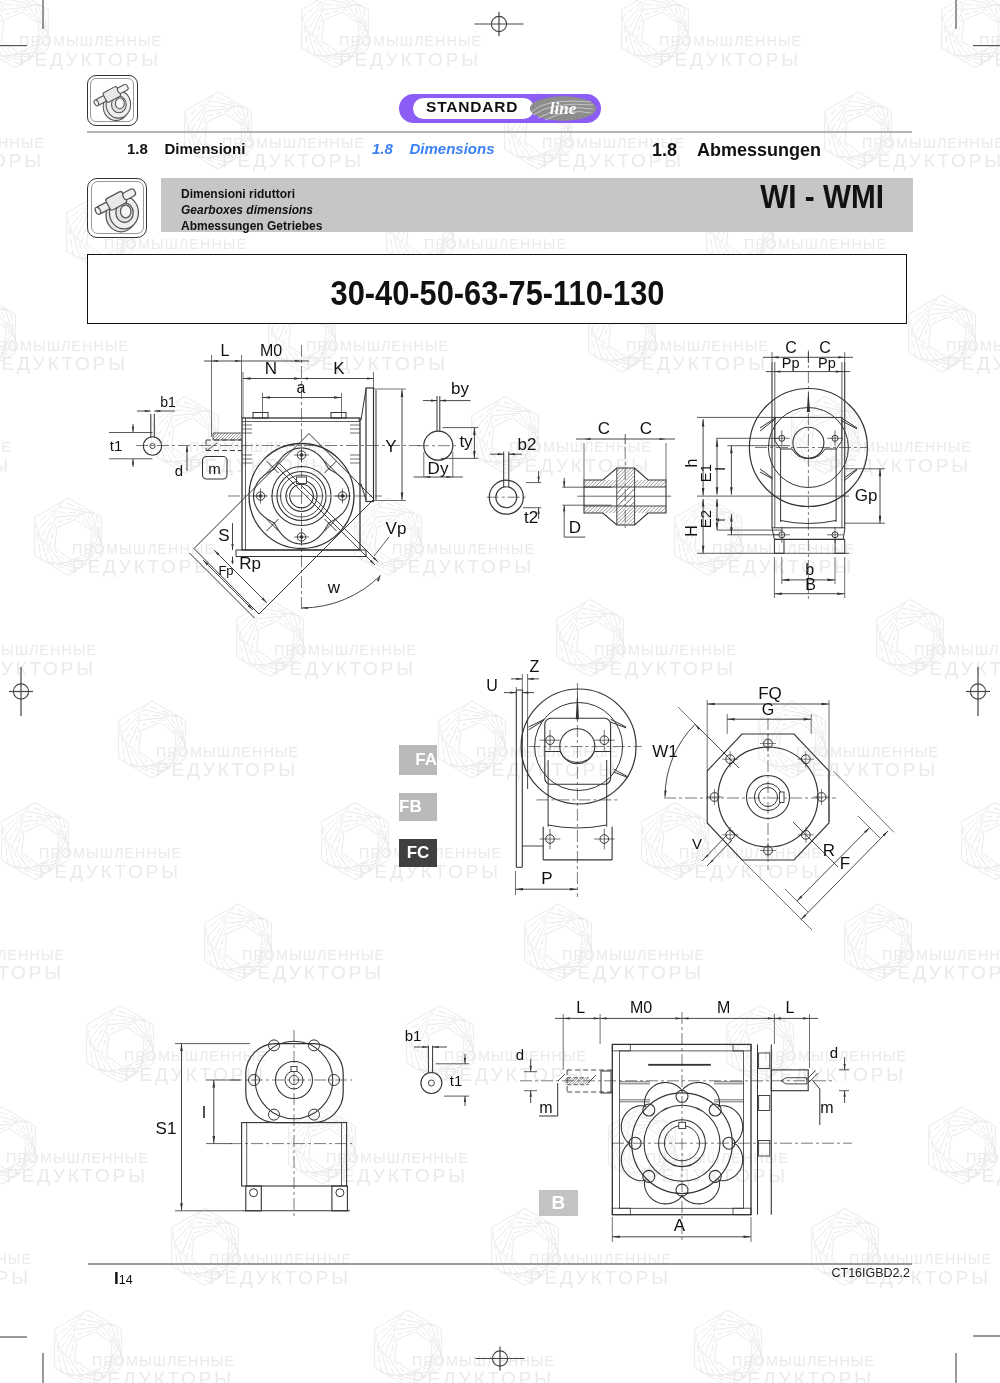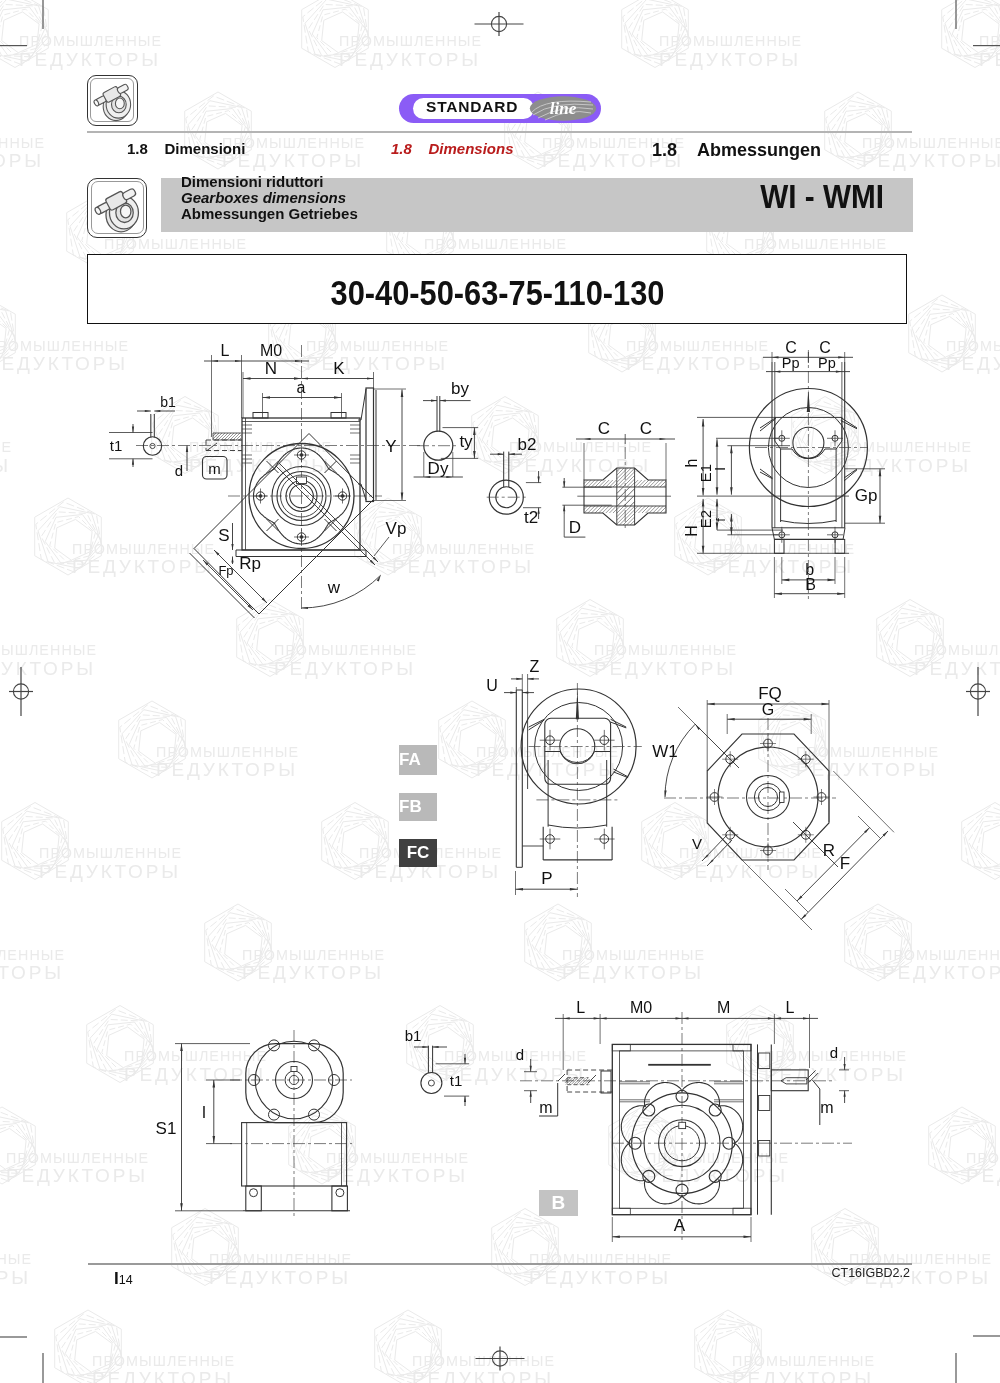--- a/index.html
+++ b/index.html
@@ -100,21 +100,21 @@
  <svg width="70" height="27" viewBox="0 0 70 27" style="position:absolute;left:130px;top:1px;">
    <ellipse cx="34" cy="13.5" rx="33.2" ry="12.2" fill="#8d8d8d"></ellipse>
    <path d="M3,17 Q16,3 62,7 M4,20 Q24,6 64,10 M9,23 Q34,9 64,14 M16,25 Q40,13 62,18" stroke="#c6c6c6" stroke-width="1" fill="none"></path>
    <text x="34" y="19" font-size="17" font-style="italic" font-weight="bold" fill="#ffffff" text-anchor="middle" font-family="Liberation Serif,serif">line</text>
  </svg>
 </div>
 
 <div class="abs" style="left:87px;top:130.5px;width:825px;height:2.6px;background:#b4b4b4;"></div>
 
 <div class="abs" style="left:89px;top:140px;font-size:15px;font-weight:bold;color:#111;margin-left:38px;">1.8&nbsp;&nbsp;&nbsp;&nbsp;Dimensioni</div>
-<div class="abs" style="left:372px;top:140px;font-size:15px;font-weight:bold;font-style:italic;color:#b91c1c;margin-left:19px;">1.8&nbsp;&nbsp;&nbsp;&nbsp;Dimensions</div>
+<div class="abs" style="left:372px;top:140px;font-size:15px;font-weight:bold;font-style:italic;color:#3b82f6;">1.8&nbsp;&nbsp;&nbsp;&nbsp;Dimensions</div>
 <div class="abs" style="left:652px;top:140px;font-size:18px;font-weight:bold;color:#111;">1.8&nbsp;&nbsp;&nbsp;&nbsp;Abmessungen</div>
 
 <div class="abs" style="left:160.5px;top:177.5px;width:752.5px;height:54.5px;background:#c6c6c6;"></div>
 
 <div class="abs" style="left:87px;top:177.5px;width:58px;height:58px;border:1.7px solid #333;border-radius:10px;background:#fff;">
  <div style="position:absolute;left:2.5px;top:2.5px;width:51px;height:51px;border:1px solid #999;border-radius:7px;"></div>
  <svg width="58" height="58" viewBox="0 0 100 100" style="position:absolute;left:0;top:0;">
       <g transform="scale(1.0)">
 <g stroke="#555" stroke-width="2.2" fill="#eeeeee">
 <ellipse cx="57" cy="62" rx="26" ry="29" fill="#e8e8e8"></ellipse>
@@ -124,27 +124,27 @@
 <g transform="rotate(-28 50 38)">
 <rect x="12" y="31" width="24" height="13" rx="6" fill="#eeeeee"></rect>
 <rect x="33" y="26" width="32" height="22" rx="4" fill="#e8e8e8"></rect>
 <rect x="63" y="31" width="22" height="13" rx="5" fill="#f2f2f2"></rect>
 <ellipse cx="13" cy="37.5" rx="4" ry="6.5" fill="#f8f8f8"></ellipse>
 </g>
 </g>
       </g>
     </svg>
 </div>
-<div class="abs" style="left:181px;top:174px;font-size:15px;font-weight:bold;color:#111;line-height:16.2px;">Dimensioni riduttori<br><i>Gearboxes dimensions</i><br>Abmessungen Getriebes</div>
+<div class="abs" style="left:181px;top:186px;font-size:12px;font-weight:bold;color:#111;line-height:16.2px;">Dimensioni riduttori<br><i>Gearboxes dimensions</i><br>Abmessungen Getriebes</div>
 <div class="abs" style="left:744px;top:178px;width:140px;font-size:33px;font-weight:bold;color:#111;text-align:right;white-space:nowrap;transform:scaleX(0.9);transform-origin:100% 50%;">WI - WMI</div>
 
 <div class="abs" style="left:87px;top:253.5px;width:818px;height:68px;border:1.9px solid #111;background:#fff;"></div>
 <div class="abs" style="left:87px;top:272.5px;width:821px;text-align:center;font-size:35px;font-weight:bold;color:#111;transform:scaleX(0.88);transform-origin:50% 50%;">30-40-50-63-75-110-130</div>
 
-<div class="abs" style="left:399px;top:745px;width:38px;height:30px;background:#b9b9b9;color:#fff;font-weight:bold;font-size:17px;text-align:left;line-height:30px;">FA</div>
+<div class="abs" style="left:399px;top:745px;width:38px;height:30px;background:#b9b9b9;color:#fff;font-weight:bold;font-size:17px;text-align:right;line-height:30px;">FA</div>
 <div class="abs" style="left:399px;top:793px;width:38px;height:28px;background:#b9b9b9;color:#fff;font-weight:bold;font-size:17px;line-height:28px;">FB</div>
 <div class="abs" style="left:399px;top:839px;width:38px;height:28px;background:#404040;color:#fff;font-weight:bold;font-size:17px;text-align:center;line-height:28px;">FC</div>
 
 <div class="abs" style="left:538.5px;top:1189.5px;width:39.5px;height:26px;background:#c3c3c3;color:#fff;font-weight:bold;font-size:19px;text-align:center;line-height:26px;">B</div>
 
 <div class="abs" style="left:87.5px;top:1262.5px;width:824px;height:2px;background:#9a9a9a;"></div>
 <div class="abs" style="left:88px;top:1269px;font-size:15px;color:#111;margin-left:26px;"><b style="font-size:17px;">I</b><span style="font-size:12.5px;">14</span></div>
 <div class="abs" style="left:700px;top:1266px;width:210px;text-align:right;font-size:12.5px;color:#222;">CT16IGBD2.2</div>
 
 <svg width="1000" height="1383" viewBox="0 0 1000 1383" style="position:absolute;left:0;top:0;" xmlns="http://www.w3.org/2000/svg">

